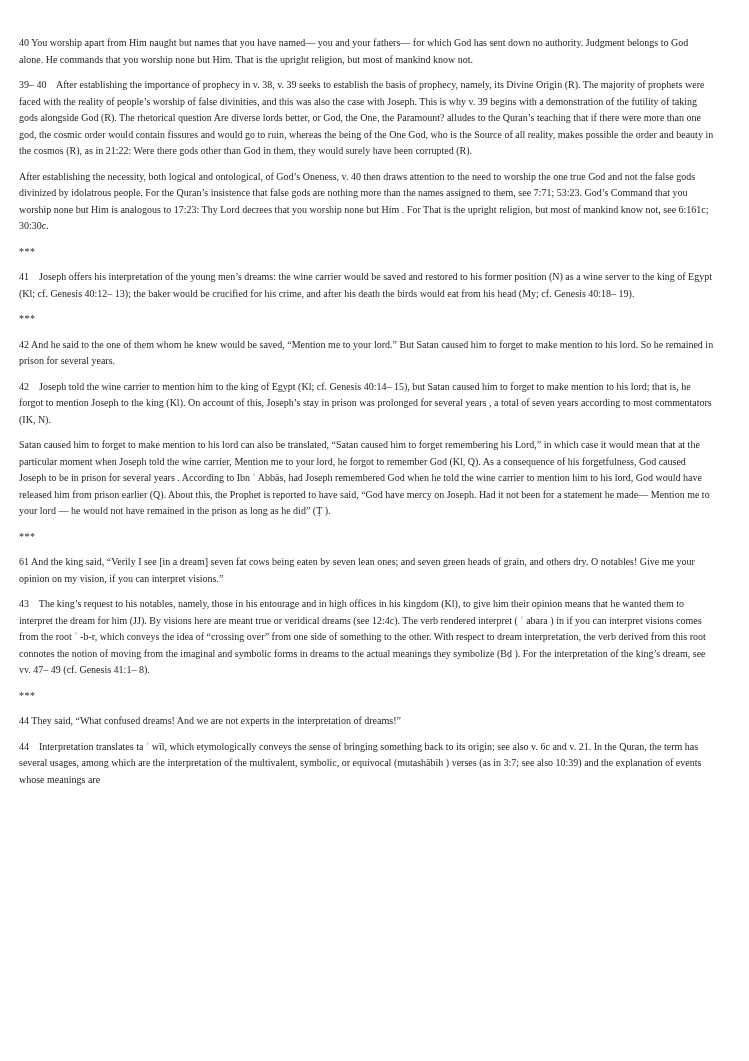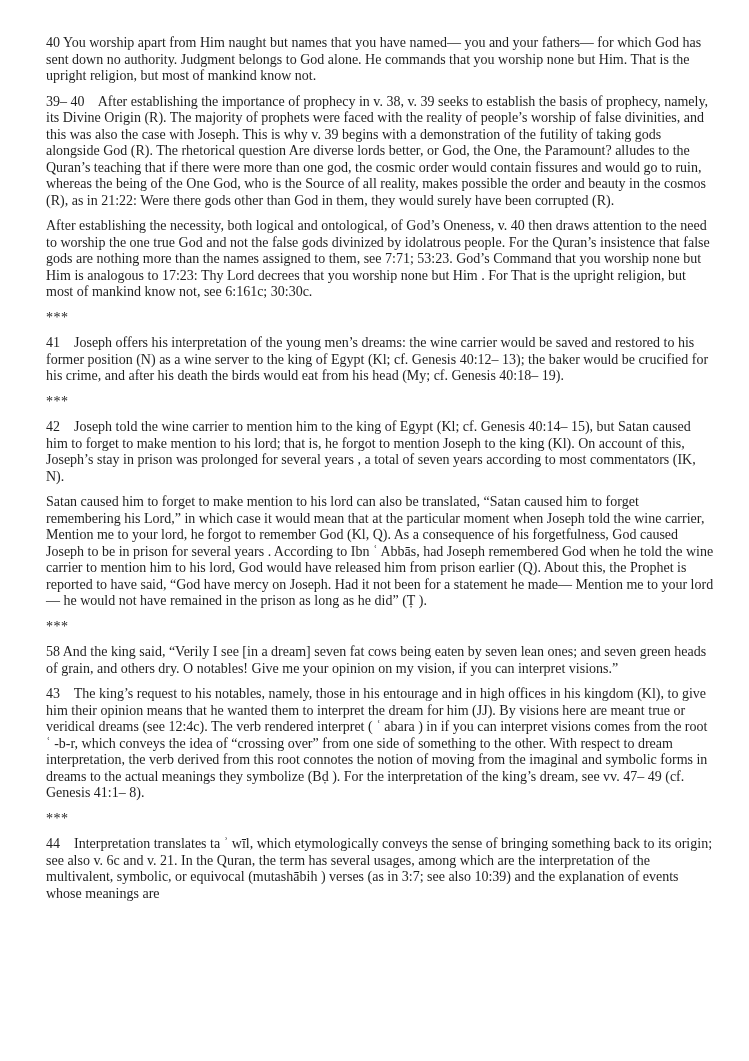--- a/index.html
+++ b/index.html
@@ -1,43 +1,45 @@
 <!DOCTYPE html>
 <html><head>
 <meta charset="utf-8">
 <style>
   html, body { margin: 0; padding: 0; background: #ffffff; }
   body { width: 749px; height: 1061px; overflow: hidden; }
   .page {
     box-sizing: border-box;
     width: 749px;
     height: 1061px;
-    padding: 35px 35px 0 46px;
+    padding: 35px 35px 0 19px;
     background: #ffffff;
     font-family: "Liberation Serif", "DejaVu Serif", serif;
-    font-size: 14px;
+    font-size: 10px;
     line-height: 16.5px;
     color: #1e1e1e;
   }
   .para { margin: 0 0 9px 0; white-space: pre-wrap; text-align: left; }
   .it { }
   .separator-para { letter-spacing: 0.5px; }
 </style>
 </head>
 <body>
 
 <main class="page">
   <section>
       <p class="para verse-para"><span>40 You worship apart from Him naught but names that you have named— you and your fathers— for which God has sent down no authority. Judgment belongs to God alone. He commands that you worship none but Him. That is the upright religion, but most of mankind know not.</span></p>
       <p class="para commentary-para"><span>39– 40    After establishing the importance of prophecy in v. 38, v. 39 seeks to establish the basis of prophecy, namely, its Divine Origin (R). The majority of prophets were faced with the reality of people’s worship of false divinities, and this was also the case with Joseph. This is why v. 39 begins with a demonstration of the futility of taking gods alongside God (R). The rhetorical question </span><span class="it">Are diverse lords better, or God, the One, the Paramount?</span><span> alludes to the Quran’s teaching that if there were more than one god, the cosmic order would contain fissures and would go to ruin, whereas the being of the One God, who is the Source of all reality, makes possible the order and beauty in the cosmos (R), as in 21:22: </span><span class="it">Were there gods other than God in them, they would surely have been corrupted</span><span> (R).</span></p>
       <p class="para commentary-para"><span>After establishing the necessity, both logical and ontological, of God’s Oneness, v. 40 then draws attention to the need to worship the one true God and not the false gods divinized by idolatrous people. For the Quran’s insistence that false gods are nothing more than the names assigned to them, see 7:71; 53:23. God’s Command </span><span class="it">that you worship none but Him</span><span> is analogous to 17:23: </span><span class="it">Thy Lord decrees that you worship none but Him</span><span> . For </span><span class="it">That is the upright religion, but most of mankind know not,</span><span> see 6:161c; 30:30c.</span></p>
       <p class="para separator-para"><span>***</span></p>
       <p class="para commentary-para"><span>41    Joseph offers his interpretation of the young men’s dreams: the wine carrier would be saved and restored to his former position (N) as a wine server to the king of Egypt (Kl; cf. Genesis 40:12– 13); the baker would be crucified for his crime, and after his death the birds would </span><span class="it">eat from his head</span><span> (My; cf. Genesis 40:18– 19).</span></p>
       <p class="para separator-para"><span>***</span></p>
+      <p class="para verse-para"><span>42 And he said to the one of them whom he knew would be saved, “Mention me to your lord.” But Satan caused him to forget to make mention to his lord. So he remained in prison for several years.</span></p>
       <p class="para commentary-para"><span>42    Joseph told the wine carrier to mention him to the king of Egypt (Kl; cf. Genesis 40:14– 15), but </span><span class="it">Satan caused him to forget to make mention to his lord;</span><span> that is, he forgot to mention Joseph to the king (Kl). On account of this, Joseph’s stay in prison was prolonged </span><span class="it">for several years</span><span> , a total of seven years according to most commentators (IK, N).</span></p>
       <p class="para commentary-para"><span class="it">Satan caused him to forget to make mention to his lord</span><span> can also be translated, “Satan caused him to forget remembering his Lord,” in which case it would mean that at the particular moment when Joseph told the wine carrier, </span><span class="it">Mention me to your lord,</span><span> he forgot to remember God (Kl, Q). As a consequence of his forgetfulness, God caused Joseph to be in prison </span><span class="it">for several years</span><span> . According to Ibn ʿ Abbās, had Joseph remembered God when he told the wine carrier to mention him to his lord, God would have released him from prison earlier (Q). About this, the Prophet is reported to have said, “God have mercy on Joseph. Had it not been for a statement he made— </span><span class="it">Mention me to your lord</span><span> — he would not have remained in the prison as long as he did” (Ṭ ).</span></p>
       <p class="para separator-para"><span>***</span></p>
-      <p class="para verse-para"><span>58 And the king said, “Verily I see [in a dream] seven fat cows being eaten by seven lean ones; and seven green heads of grain, and others dry. O notables! Give me your opinion on my vision, if you can interpret visions.”</span></p>
+      <p class="para verse-para"><span>61 And the king said, “Verily I see [in a dream] seven fat cows being eaten by seven lean ones; and seven green heads of grain, and others dry. O notables! Give me your opinion on my vision, if you can interpret visions.”</span></p>
       <p class="para commentary-para"><span>43    The king’s request to his </span><span class="it">notables,</span><span> namely, those in his entourage and in high offices in his kingdom (Kl), to give him their </span><span class="it">opinion</span><span> means that he wanted them to interpret the dream for him (JJ). By </span><span class="it">visions</span><span> here are meant true or veridical dreams (see 12:4c). The verb rendered </span><span class="it">interpret</span><span> ( ʿ </span><span class="it">abara</span><span> ) in </span><span class="it">if you can interpret visions</span><span> comes from the root ʿ </span><span class="it">-b-r,</span><span> which conveys the idea of “crossing over” from one side of something to the other. With respect to dream interpretation, the verb derived from this root connotes the notion of moving from the imaginal and symbolic forms in dreams to the actual meanings they symbolize (Bḍ ). For the interpretation of the king’s dream, see vv. 47– 49 (cf. Genesis 41:1– 8).</span></p>
       <p class="para separator-para"><span>***</span></p>
+      <p class="para verse-para"><span>44 They said, “What confused dreams! And we are not experts in the interpretation of dreams!”</span></p>
       <p class="para commentary-para"><span>44    </span><span class="it">Interpretation</span><span> translates </span><span class="it">ta ʾ wīl,</span><span> which etymologically conveys the sense of bringing something back to its origin; see also v. 6c and v. 21. In the Quran, the term has several usages, among which are the interpretation of the multivalent, symbolic, or equivocal (</span><span class="it">mutashābih</span><span> ) verses (as in 3:7; see also 10:39) and the explanation of events whose meanings are</span></p>
     </section>
 </main>
 
 </body></html>

